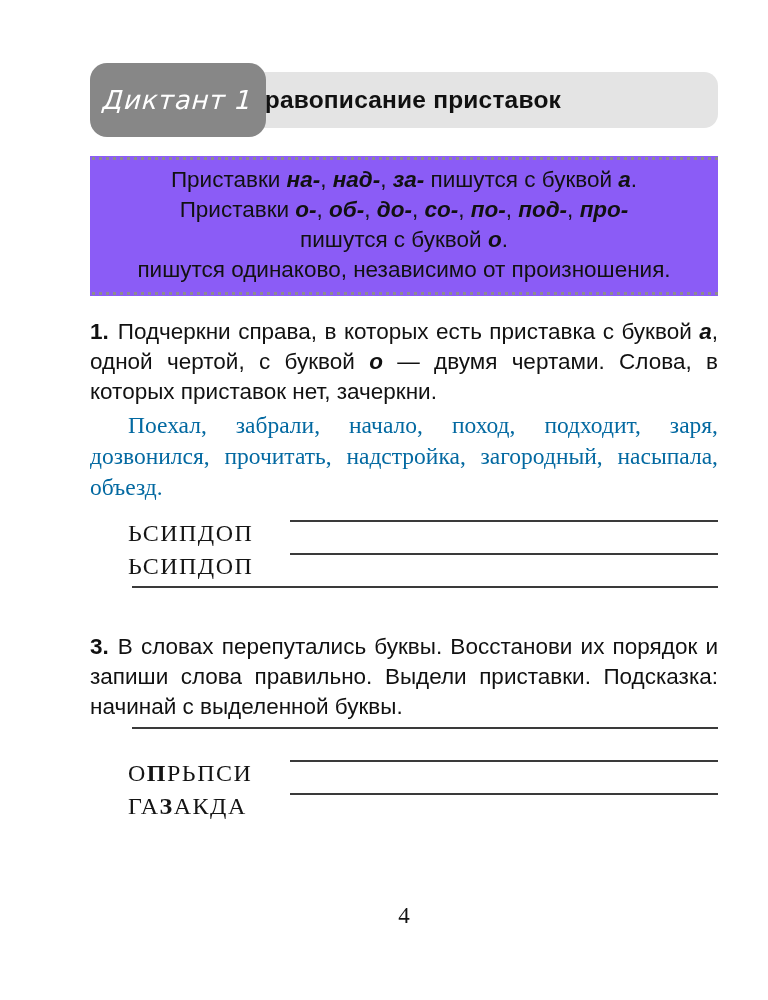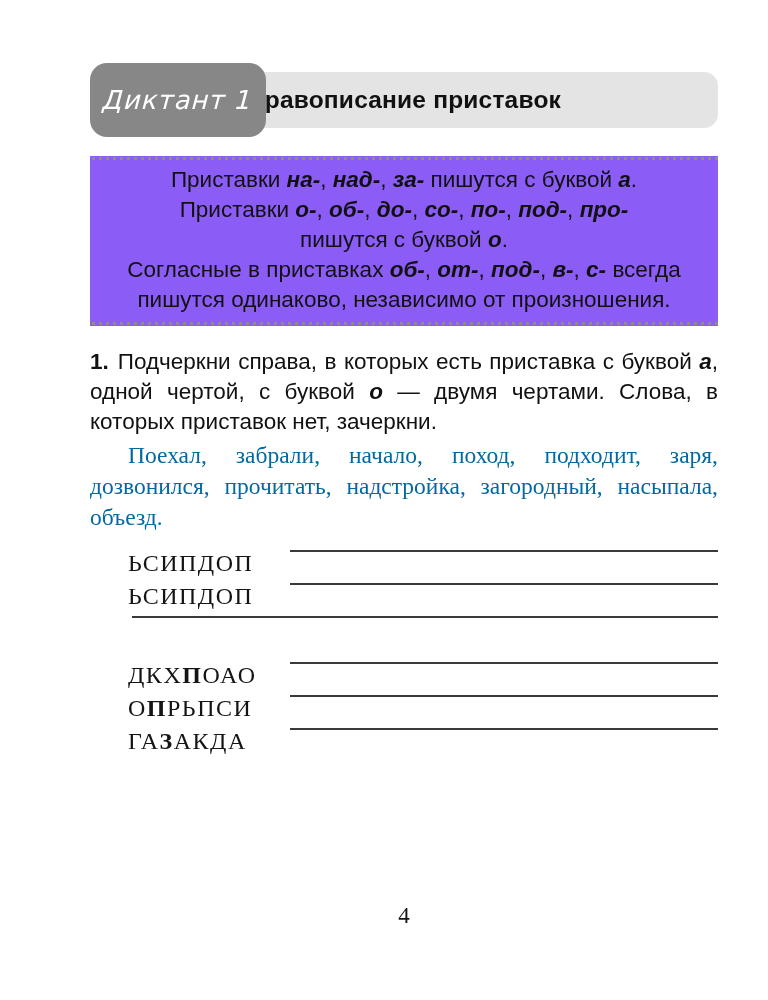--- a/index.html
+++ b/index.html
@@ -73,21 +73,20 @@
     </div>
     <div class="header-title">Правописание приставок</div>
   </div>
 
   <div class="rules-box">
     <div class="dots"></div>
     <div class="rules-body">
       <div><span>Приставки </span><span class="em">на-</span><span>, </span><span class="em">над-</span><span>, </span><span class="em">за-</span><span> пишутся с буквой </span><span class="em">а</span><span>.</span></div>
       <div><span>Приставки </span><span class="em">о-</span><span>, </span><span class="em">об-</span><span>, </span><span class="em">до-</span><span>, </span><span class="em">со-</span><span>, </span><span class="em">по-</span><span>, </span><span class="em">под-</span><span>, </span><span class="em">про-</span></div>
       <div><span>пишутся с буквой </span><span class="em">о</span><span>.</span></div>
-      <div><span>Согласные в приставках </span><span class="em">об-</span><span>, </span><span class="em">от-</span><span>, </span><span class="em">под-</span><span>, </span><span class="em">в-</span><span>, </span><span class="em">с-</span><span> всегда</span></div>
       <div><span>пишутся одинаково, независимо от произношения.</span></div>
     </div>
     <div class="dots"></div>
   </div>
 
   <div class="exercise" style="margin-top:21px;">
     <div class="prompt">
       <span class="num">1.</span><span><span>Подчеркни справа, в которых есть приставка с буквой </span><span class="em">а</span><span>, одной чертой, с буквой </span><span class="em">о</span><span> — двумя чертами. Слова, в которых приставок нет, зачеркни.</span></span>
     </div>
     <div class="word-list">Поехал, забрали, начало, поход, подходит, заря, дозвонился, прочитать, надстройка, загородный, насыпала, объезд.</div>
@@ -103,23 +102,25 @@
         <span class="scramble"><span>ЬСИПДОП</span></span>
         <span class="blank"></span>
       </div>
       <div class="ans-row">
         <span class="blank"></span>
       </div>
     </div>
   </div>
 
   <div class="exercise" style="margin-top:15px;">
+    <div class="prompt">
+      <span class="num">3.</span><span><span>В словах перепутались буквы. Восстанови их порядок и запиши слова правильно. Выдели приставки. Подсказка: начинай с выделенной буквы.</span></span>
+    </div>
     <div class="rows">
       <div class="ans-row">
-        <span class="scramble"><span>ДКХ</span><span class="b">П</span><span>ОАО</span></span>
         <span class="blank"></span>
       </div>
       <div class="ans-row">
         <span class="scramble"><span>О</span><span class="b">П</span><span>РЬПСИ</span></span>
         <span class="blank"></span>
       </div>
       <div class="ans-row">
         <span class="scramble"><span>ГА</span><span class="b">З</span><span>АКДА</span></span>
         <span class="blank"></span>
       </div>

